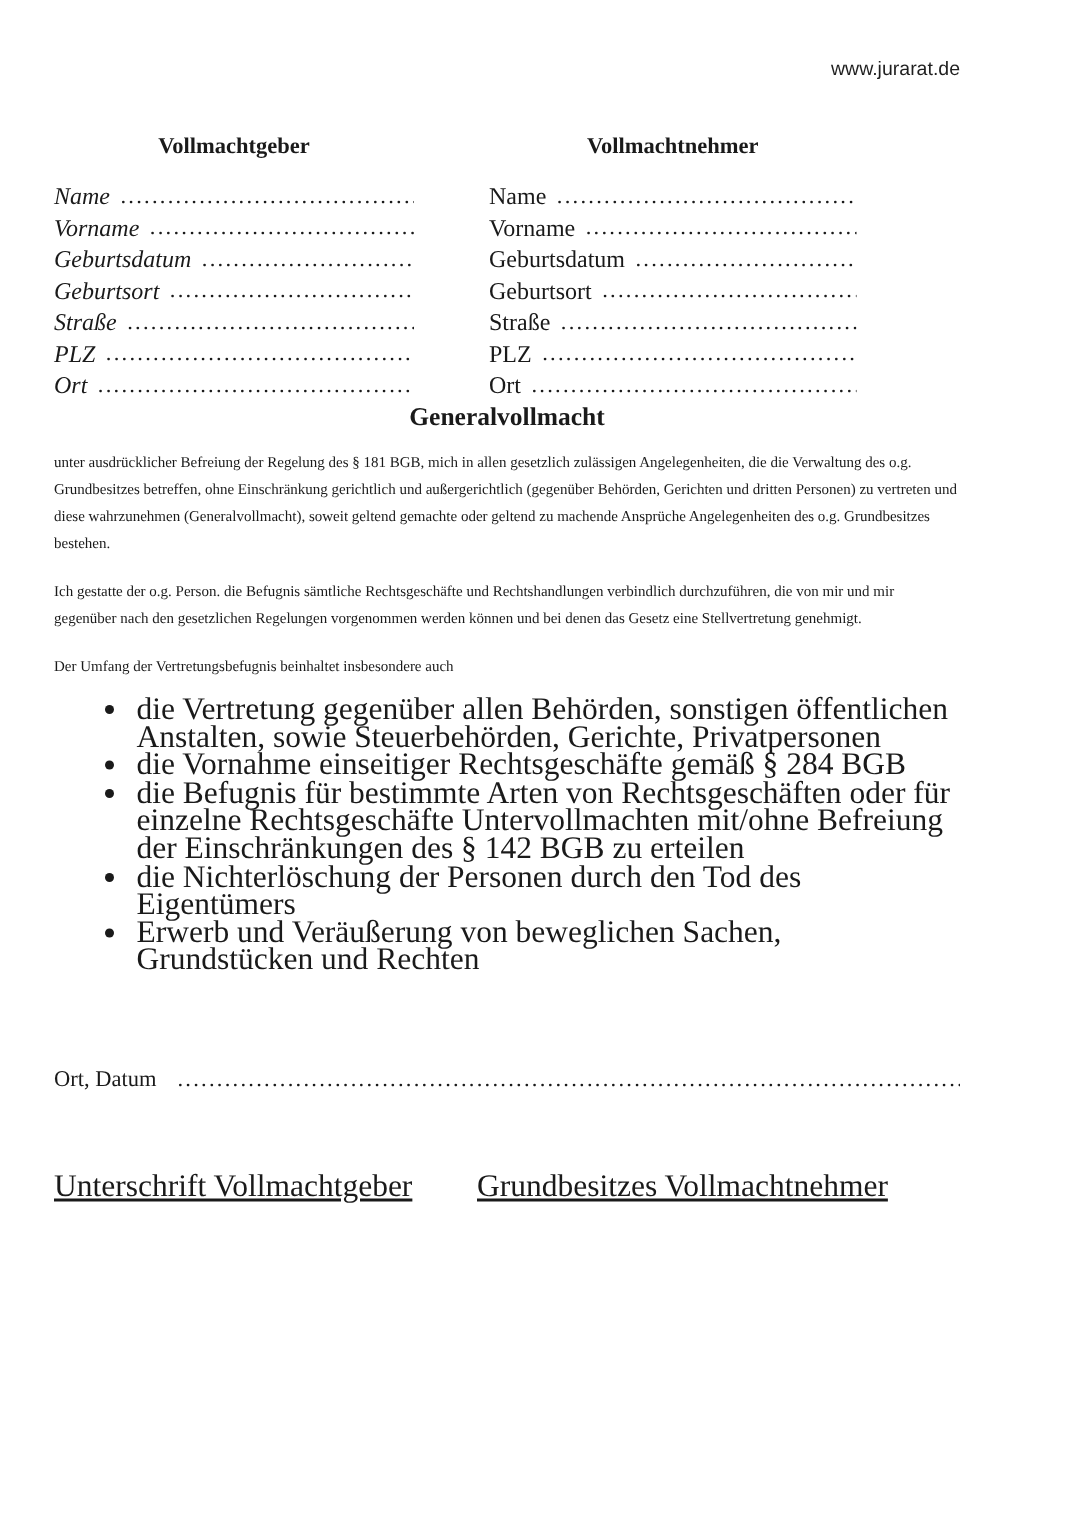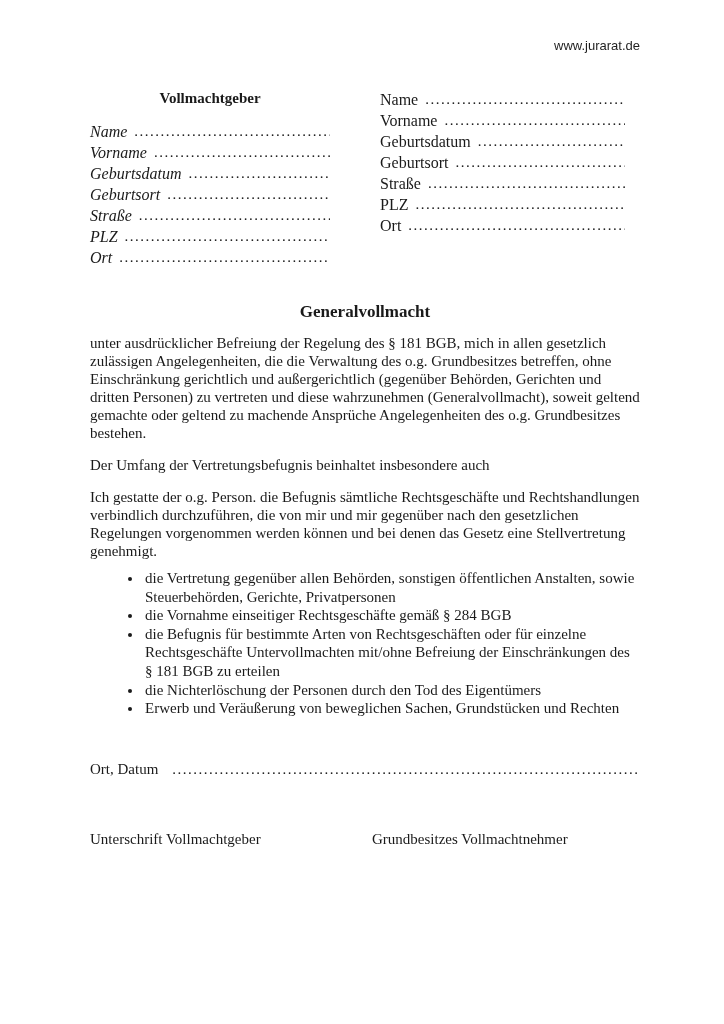--- a/index.html
+++ b/index.html
@@ -8,21 +8,21 @@
     position: relative;
     width: 724px;
     height: 1024px;
     margin: 0 auto;
     background: #ffffff;
     color: #1a1a1a;
     font-family: "Liberation Serif", "DejaVu Serif", serif;
     overflow: hidden;
   }
   .content {
-    padding: 38px 84px 0 90px; 
+    padding: 38px 84px 0 36px; 
   }
   .site-url {
     text-align: right;
     font-family: "Liberation Sans", "DejaVu Sans", sans-serif;
     font-size: 13px;
     line-height: 15px;
     color: #1f1f1f;
   }
   .columns {
     display: grid;
@@ -47,54 +47,54 @@
   .field-label { margin-right: 7px; }
   .col-left .field-label { font-style: italic; }
   .dots {
     flex: 1 1 auto;
     overflow: hidden;
     white-space: nowrap;
     letter-spacing: 1.5px;
     font-size: 15px;
   }
   .doc-title {
-    margin-top: 34px;
     text-align: center;
     font-weight: bold;
     font-size: 17px;
     line-height: 20px;
   }
   .para {
-    font-size: 15px;
+    font-size: 10px;
     line-height: 18px;
     margin-top: 14px;
     text-align: left;
   }
   .para.first { margin-top: 12px; }
   .bullet-list {
     margin-top: 9px;
     padding-left: 53px;
-    font-size: 15px;
+    font-size: 21px;
     line-height: 18.6px;
   }
   .bullet-list li { padding-left: 2px; }
   .date-row {
     display: flex;
     align-items: center;
-    margin-top: 42px;
+    margin-top: 62px;
     font-size: 15px;
     line-height: 18px;
     white-space: nowrap;
   }
   .date-label { margin-right: 14px; }
   .signature-row {
     display: flex;
     margin-top: 52px;
-    font-size: 15px;
+    font-size: 21px;
     line-height: 19px;
+    text-decoration: underline;
   }
   .sig-left { width: 282px; flex: 0 0 282px; }
 </style>
 </head>
 <body>
 
 <div class="page">
   <div class="content">
 
     <div class="site-url">www.jurarat.de</div>
@@ -126,20 +126,21 @@
           <span class="field-label">PLZ</span>
           <span class="dots">..........................................................................................................................................................</span>
         </div>
         <div class="field-row">
           <span class="field-label">Ort</span>
           <span class="dots">..........................................................................................................................................................</span>
         </div>
       </div>
 
       <div class="col col-right">
+        <div class="col-header">Vollmachtnehmer</div>
         <div class="field-row">
           <span class="field-label">Name</span>
           <span class="dots">..........................................................................................................................................................</span>
         </div>
         <div class="field-row">
           <span class="field-label">Vorname</span>
           <span class="dots">..........................................................................................................................................................</span>
         </div>
         <div class="field-row">
           <span class="field-label">Geburtsdatum</span>
@@ -160,27 +161,27 @@
         <div class="field-row">
           <span class="field-label">Ort</span>
           <span class="dots">..........................................................................................................................................................</span>
         </div>
       </div>
     </div>
 
     <h1 class="doc-title">Generalvollmacht</h1>
 
     <p class="para first">unter ausdrücklicher Befreiung der Regelung des § 181 BGB, mich in allen gesetzlich zulässigen Angelegenheiten, die die Verwaltung des o.g. Grundbesitzes betreffen, ohne Einschränkung gerichtlich und außergerichtlich (gegenüber Behörden, Gerichten und dritten Personen) zu vertreten und diese wahrzunehmen (Generalvollmacht), soweit geltend gemachte oder geltend zu machende Ansprüche Angelegenheiten des o.g. Grundbesitzes bestehen.</p>
+    <p class="para">Ich gestatte der o.g. Person. die Befugnis sämtliche Rechtsgeschäfte und Rechtshandlungen verbindlich durchzuführen, die von mir und mir gegenüber nach den gesetzlichen Regelungen vorgenommen werden können und bei denen das Gesetz eine Stellvertretung genehmigt.</p>
     <p class="para">Der Umfang der Vertretungsbefugnis beinhaltet insbesondere auch</p>
-    <p class="para">Ich gestatte der o.g. Person. die Befugnis sämtliche Rechtsgeschäfte und Rechtshandlungen verbindlich durchzuführen, die von mir und mir gegenüber nach den gesetzlichen Regelungen vorgenommen werden können und bei denen das Gesetz eine Stellvertretung genehmigt.</p>
 
     <ul class="bullet-list">
       <li>die Vertretung gegenüber allen Behörden, sonstigen öffentlichen Anstalten, sowie Steuerbehörden, Gerichte, Privatpersonen</li>
       <li>die Vornahme einseitiger Rechtsgeschäfte gemäß § 284 BGB</li>
-      <li>die Befugnis für bestimmte Arten von Rechtsgeschäften oder für einzelne Rechtsgeschäfte Untervollmachten mit/ohne Befreiung der Einschränkungen des § 181 BGB zu erteilen</li>
+      <li>die Befugnis für bestimmte Arten von Rechtsgeschäften oder für einzelne Rechtsgeschäfte Untervollmachten mit/ohne Befreiung der Einschränkungen des § 142 BGB zu erteilen</li>
       <li>die Nichterlöschung der Personen durch den Tod des Eigentümers</li>
       <li>Erwerb und Veräußerung von beweglichen Sachen, Grundstücken und Rechten</li>
     </ul>
 
     <div class="date-row">
       <span class="date-label">Ort, Datum</span>
       <span class="dots">..........................................................................................................................................................</span>
     </div>
 
     <div class="signature-row">

